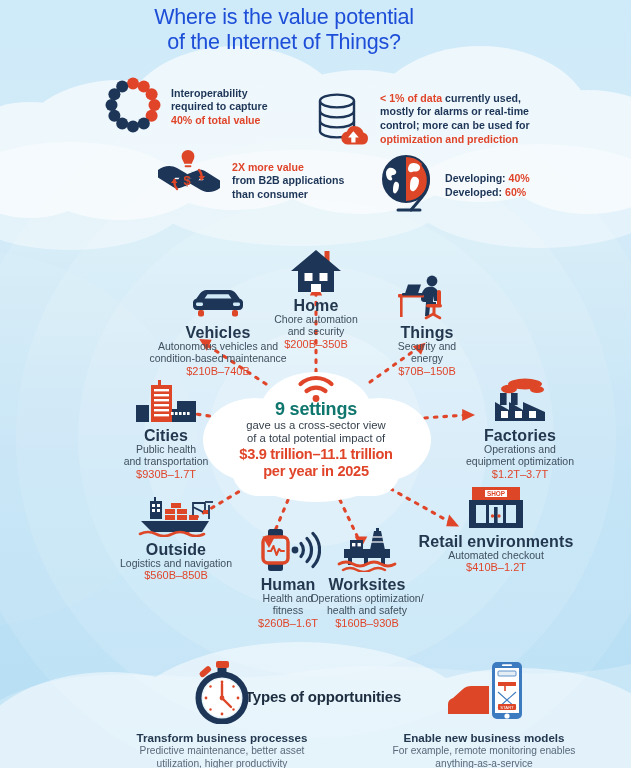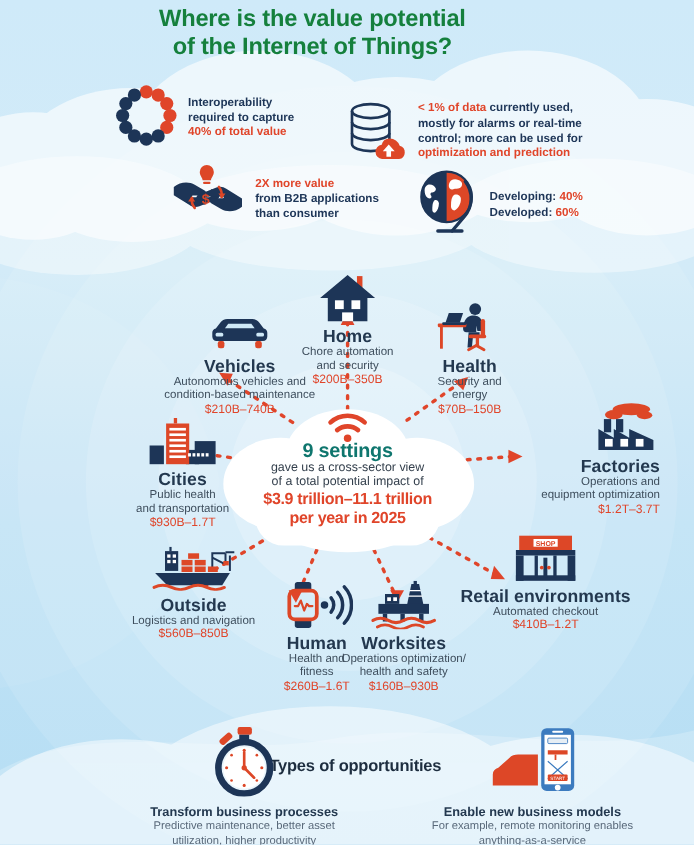--- a/index.html
+++ b/index.html
@@ -27,22 +27,22 @@
     font-size: 10.5px; color: #3f4f5e; line-height: 12.6px;
   }
   .n-val {
     font-size: 11px; font-weight: normal; color: #e0452a; line-height: 13.5px;
     white-space: nowrap;
   }
 
   
   #title {
     position: absolute; top: 5px; left: 0; width: 568px; z-index: 3;
-    text-align: center; color: #15803d;
-    font-size: 21.5px; font-weight: bold; line-height: 25px;
+    text-align: center; color: #1d4ed8;
+    font-size: 21.5px; font-weight: normal; line-height: 25px;
     letter-spacing: -.2px;
   }
 
   
   .fact { position: absolute; display: flex; align-items: center; gap: 9px; z-index: 3; }
   .fact-txt { font-size: 10.6px; line-height: 13.6px; color: #1d3557; font-weight: bold; }
   .fact-txt .hl { color: #e0452a; }
   .fact-txt .plain { color: #1d3557; }
 
   
@@ -354,21 +354,21 @@
 
         <g fill="#dd4727">
           <rect x="2" y="20" width="26" height="3.4" rx="1"></rect>
           <rect x="4" y="23" width="2.6" height="20"></rect>
         </g>
 
         <path d="M9,19.5 l3,-9 h13 l-3,9 z" fill="#1d3557"></path>
         <rect x="6" y="19" width="22" height="2.4" rx="1" fill="#1d3557"></rect>
       </svg>
     </span>
-    <div class="n-title">Health</div>
+    <div class="n-title">Things</div>
     <div class="n-desc">Security and</div>
     <div class="n-desc">energy</div>
     <div class="n-val">$70B–150B</div>
   </div>
 
   <div class="node" style="left:96px; top:379px; width:140px;">
     <span class="ico">
       <svg width="64" height="44" viewBox="0 0 64 44">
         <rect x="2" y="26" width="13" height="17" fill="#1d3557"></rect>
         <rect x="43" y="22" width="19" height="21" fill="#1d3557"></rect>
@@ -391,21 +391,21 @@
           <rect x="53" y="33" width="2.6" height="3"></rect>
         </g>
       </svg>
     </span>
     <div class="n-title">Cities</div>
     <div class="n-desc">Public health</div>
     <div class="n-desc">and transportation</div>
     <div class="n-val">$930B–1.7T</div>
   </div>
 
-  <div class="node" style="left:440px; top:365px; width:160px;text-align:right;">
+  <div class="node" style="left:440px; top:377px; width:160px;">
     <span class="ico">
       <svg width="62" height="46" viewBox="0 0 62 46">
         <g fill="#dd4727">
           <ellipse cx="36" cy="7" rx="17" ry="5.4"></ellipse>
           <ellipse cx="20" cy="12" rx="8" ry="4.2"></ellipse>
           <ellipse cx="48" cy="12.5" rx="7" ry="3.6"></ellipse>
         </g>
         <g fill="#1d3557">
           <rect x="11" y="16" width="6.6" height="12"></rect>
           <rect x="22" y="16" width="6.6" height="12"></rect>

